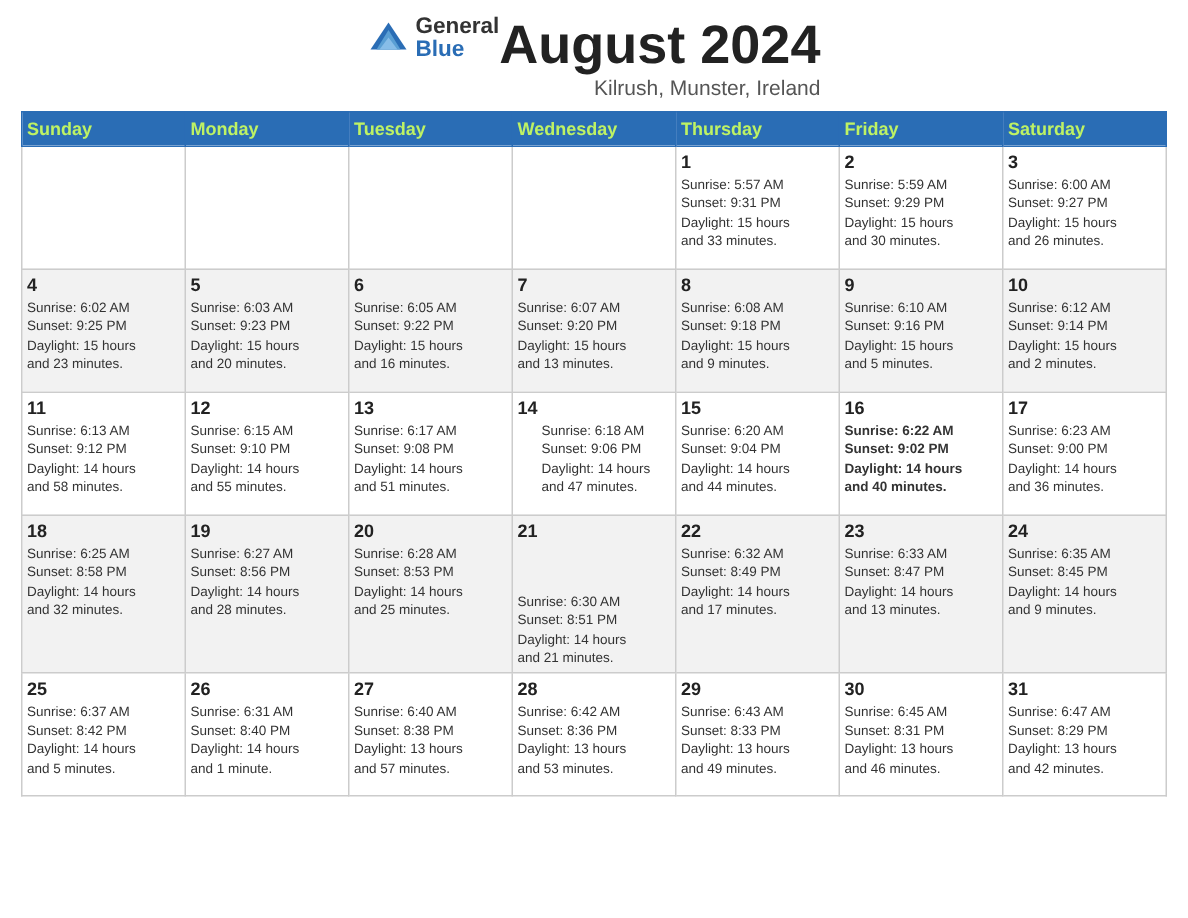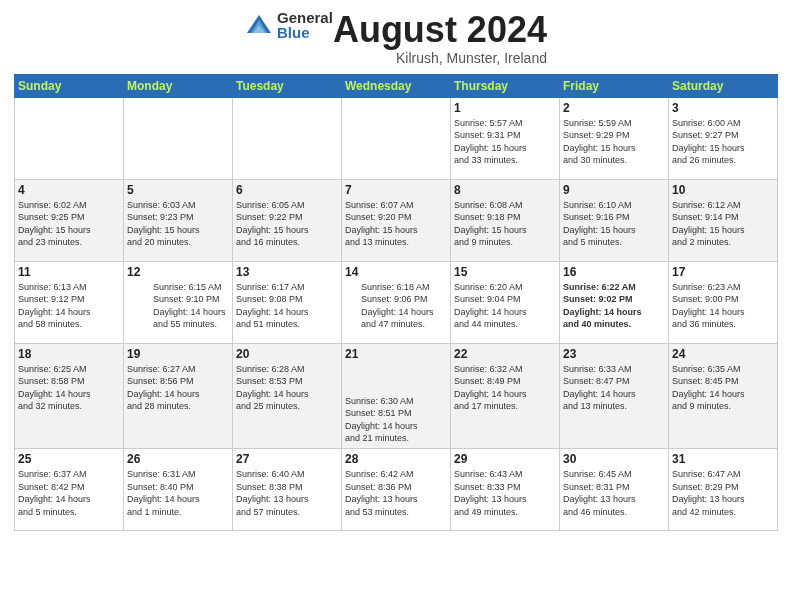--- a/index.html
+++ b/index.html
@@ -233,21 +233,21 @@
         <tr>
           <td>
             <span class="day-number">11</span>
             <div class="day-info" style="white-space: pre-line;">Sunrise: 6:13 AM
 Sunset: 9:12 PM
 Daylight: 14 hours
 and 58 minutes.</div>
           </td>
           <td>
             <span class="day-number">12</span>
-            <div class="day-info" style="white-space: pre-line; margin-left: 26px;">Sunrise: 6:15 AM
+            <div class="day-info" style="white-space: pre-line;">Sunrise: 6:15 AM
 Sunset: 9:10 PM
 Daylight: 14 hours
 and 55 minutes.</div>
           </td>
           <td>
             <span class="day-number">13</span>
             <div class="day-info" style="white-space: pre-line;">Sunrise: 6:17 AM
 Sunset: 9:08 PM
 Daylight: 14 hours
 and 51 minutes.</div>

